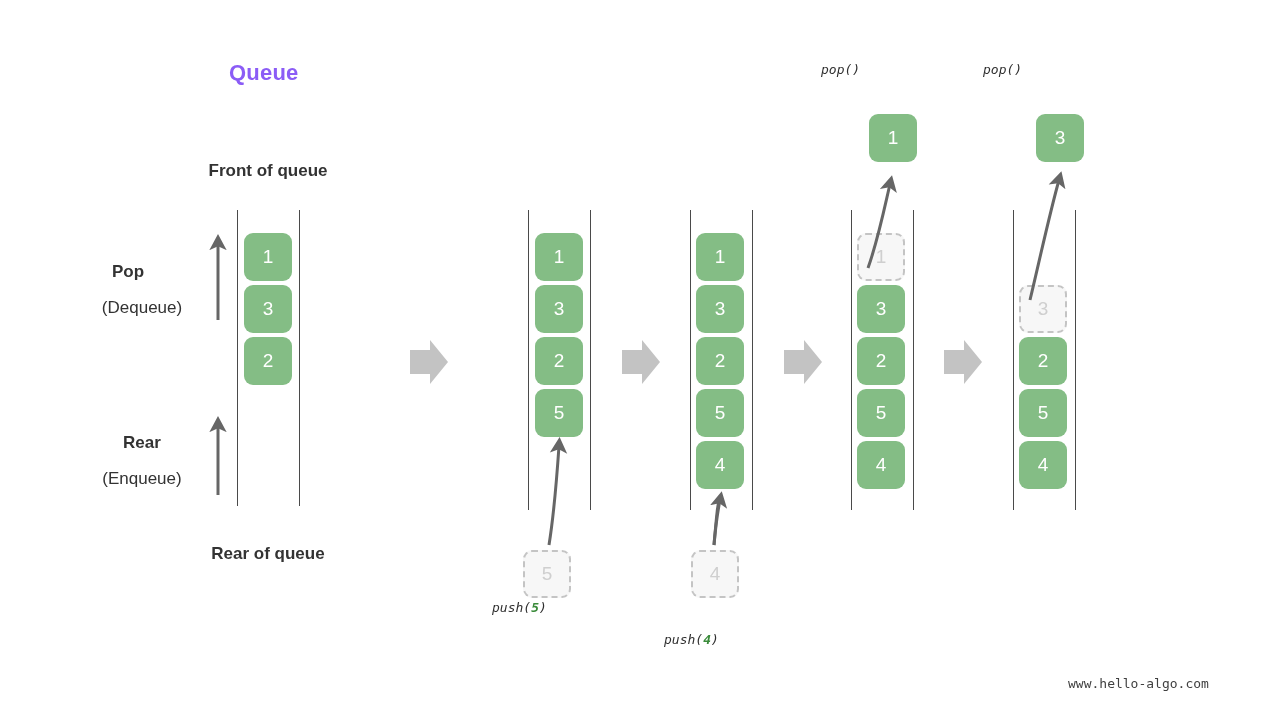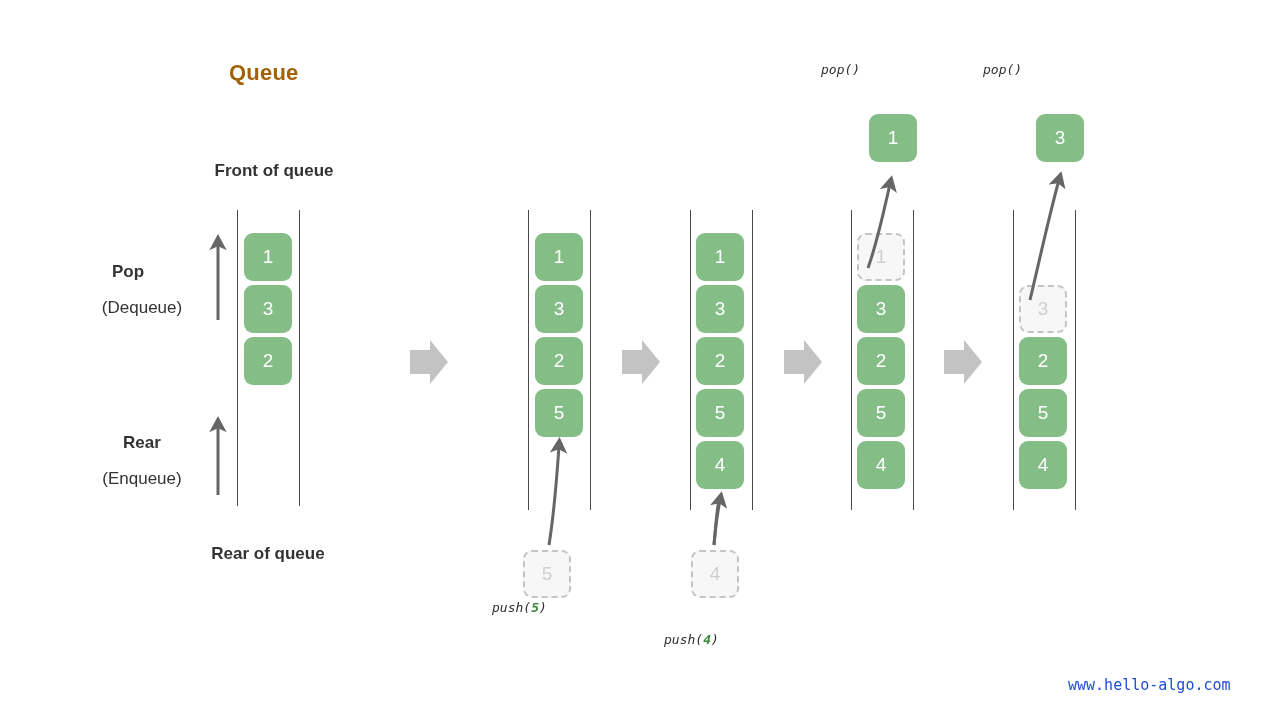--- a/index.html
+++ b/index.html
@@ -5,39 +5,39 @@
   html,body{margin:0;padding:0;}
   body{
     width:1280px;height:720px;background:#ffffff;overflow:hidden;
     font-family:"Liberation Sans", sans-serif;
     position:relative;
   }
   #stage{position:absolute;left:0;top:0;width:1280px;height:720px;}
 
   
   .title{
-    position:absolute;font-size:22px;font-weight:bold;color:#a16207;
+    position:absolute;font-size:22px;font-weight:bold;color:#8b5cf6;
     letter-spacing:.2px;white-space:nowrap;
   }
   .lbl-bold{
     position:absolute;font-size:17px;font-weight:bold;color:#333333;
     white-space:nowrap;text-align:center;
   }
   .lbl-reg{
     position:absolute;font-size:17px;font-weight:normal;color:#333333;
     white-space:nowrap;text-align:center;
   }
   .mono{
     position:absolute;font-family:"DejaVu Sans Mono", monospace;
     font-size:13px;color:#2f2f2f;white-space:nowrap;text-align:left;font-style:italic;
   }
   .mono .hl{color:#3a8b3a;font-weight:bold;}
   .watermark{
     position:absolute;font-family:"DejaVu Sans Mono", monospace;
-    font-size:15px;color:#1d4ed8;white-space:nowrap;
+    font-size:13px;color:#404040;white-space:nowrap;
   }
 
   
   .rail{position:absolute;width:1px;background:#4a4a4a;}
 
   
   .node{
     position:absolute;width:48px;height:48px;border-radius:9px;
     background:#84bd85;color:#ffffff;
     font-size:19px;font-family:"Liberation Sans", sans-serif;
@@ -52,21 +52,21 @@
   
   svg.overlay{position:absolute;left:0;top:0;width:1280px;height:720px;pointer-events:none;}
 </style>
 </head>
 <body>
 
 <div id="stage">
 
   <div class="title" style="left:229px;top:60px;">Queue</div>
 
-  <div class="lbl-bold" style="left:194px;top:161px;width:160px;">Front of queue</div>
+  <div class="lbl-bold" style="left:188px;top:161px;width:160px;">Front of queue</div>
 
   <div class="lbl-bold" style="left:188px;top:544px;width:160px;">Rear of queue</div>
 
   <div class="lbl-bold" style="left:48px;top:262px;width:160px;">Pop</div>
   <div class="lbl-reg" style="left:62px;top:298px;width:160px;">(Dequeue)</div>
 
   <div class="lbl-bold" style="left:62px;top:433px;width:160px;">Rear</div>
   <div class="lbl-reg" style="left:62px;top:469px;width:160px;">(Enqueue)</div>
 
   <div class="watermark" style="left:1068px;top:676px;">www.hello-algo.com</div>

